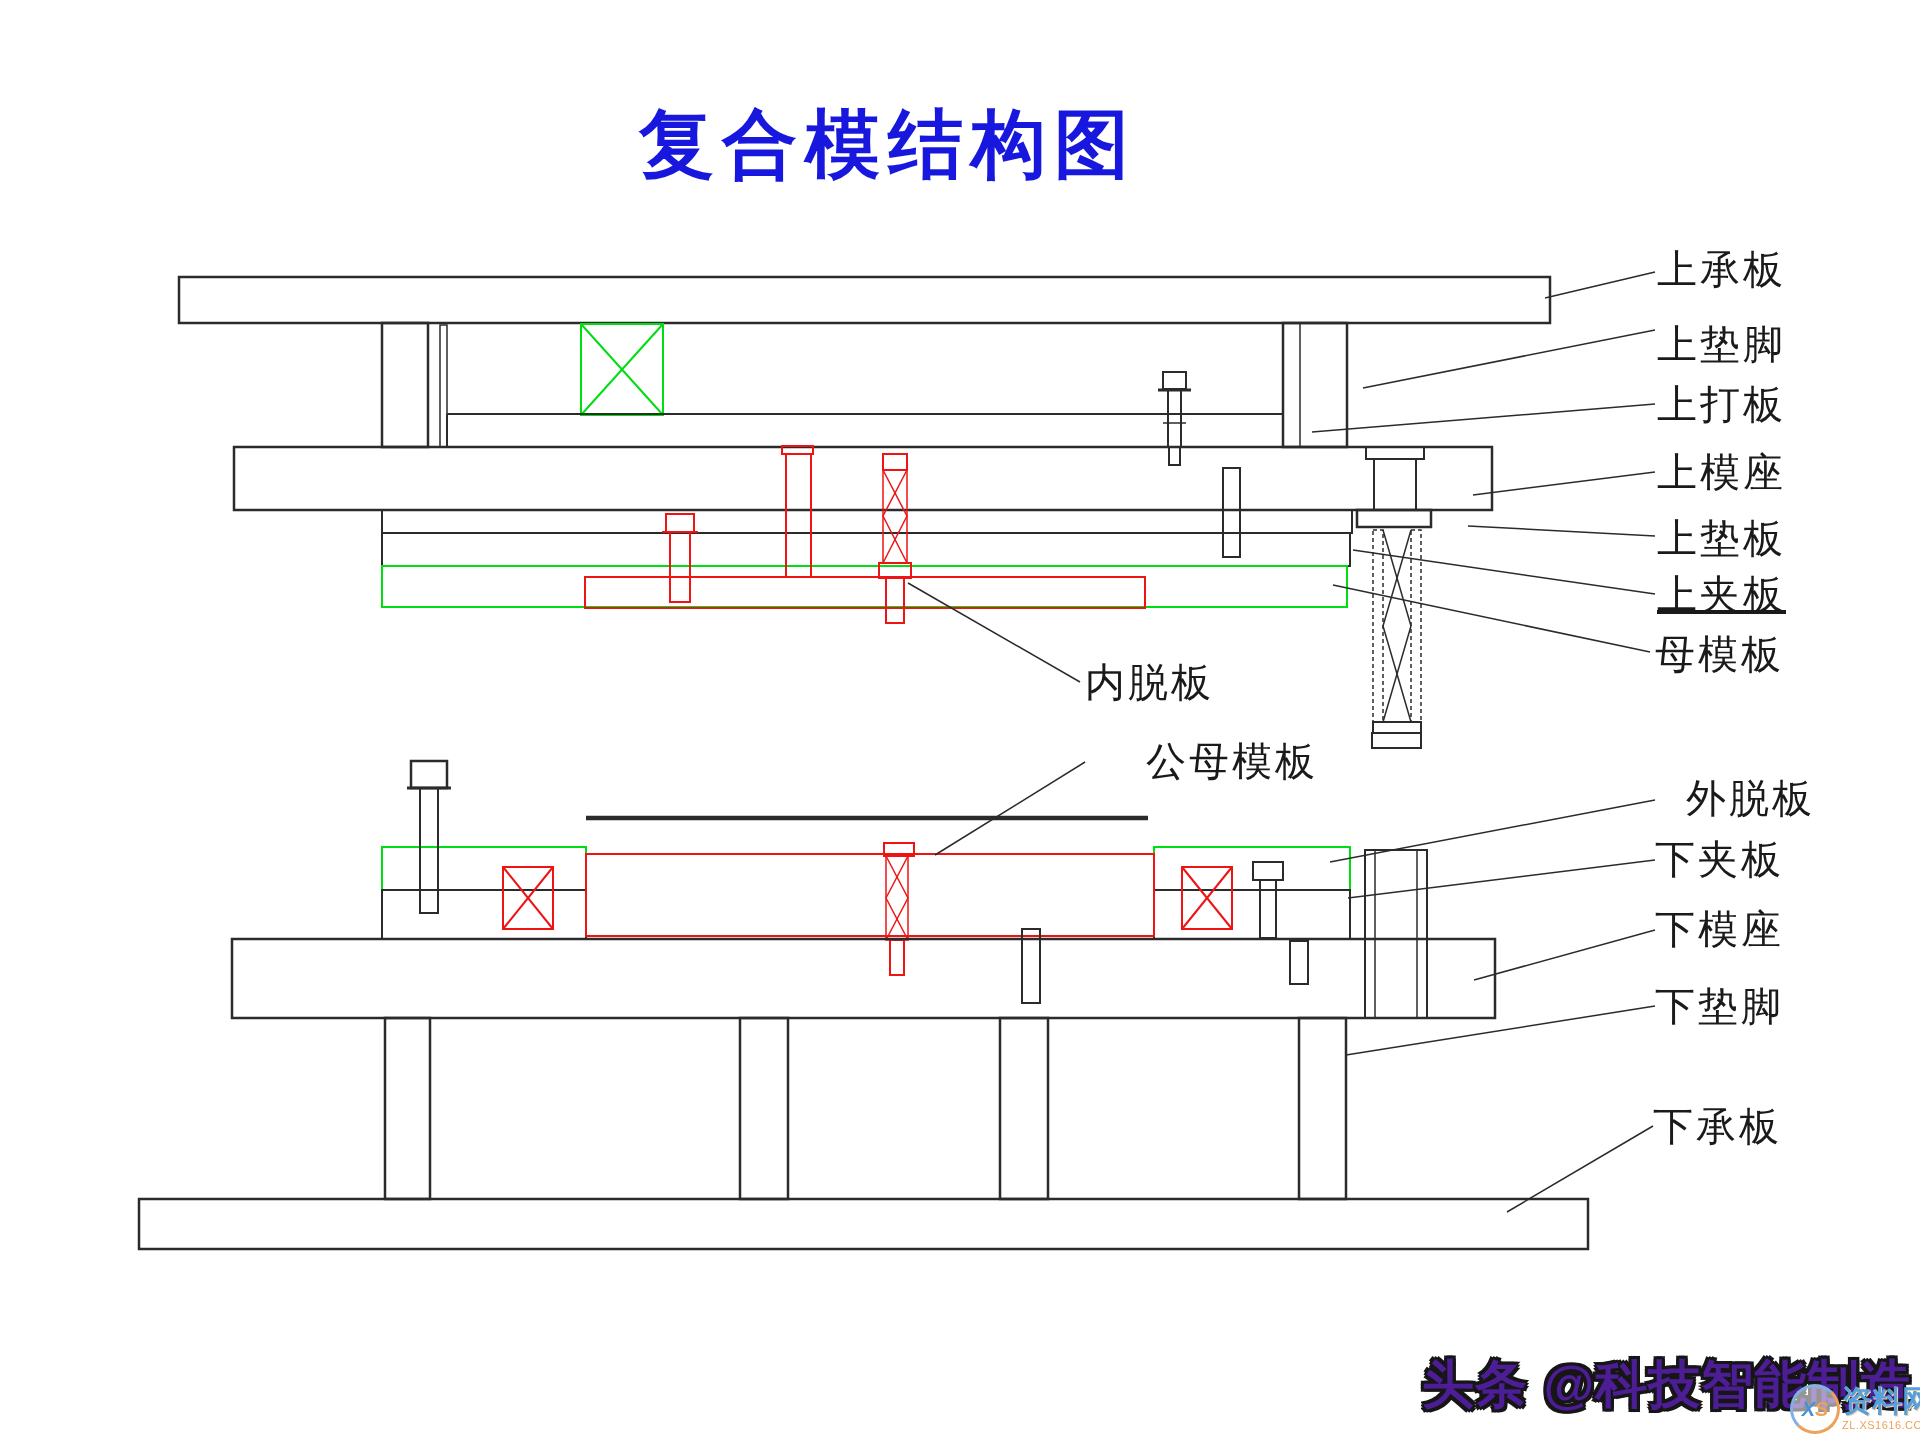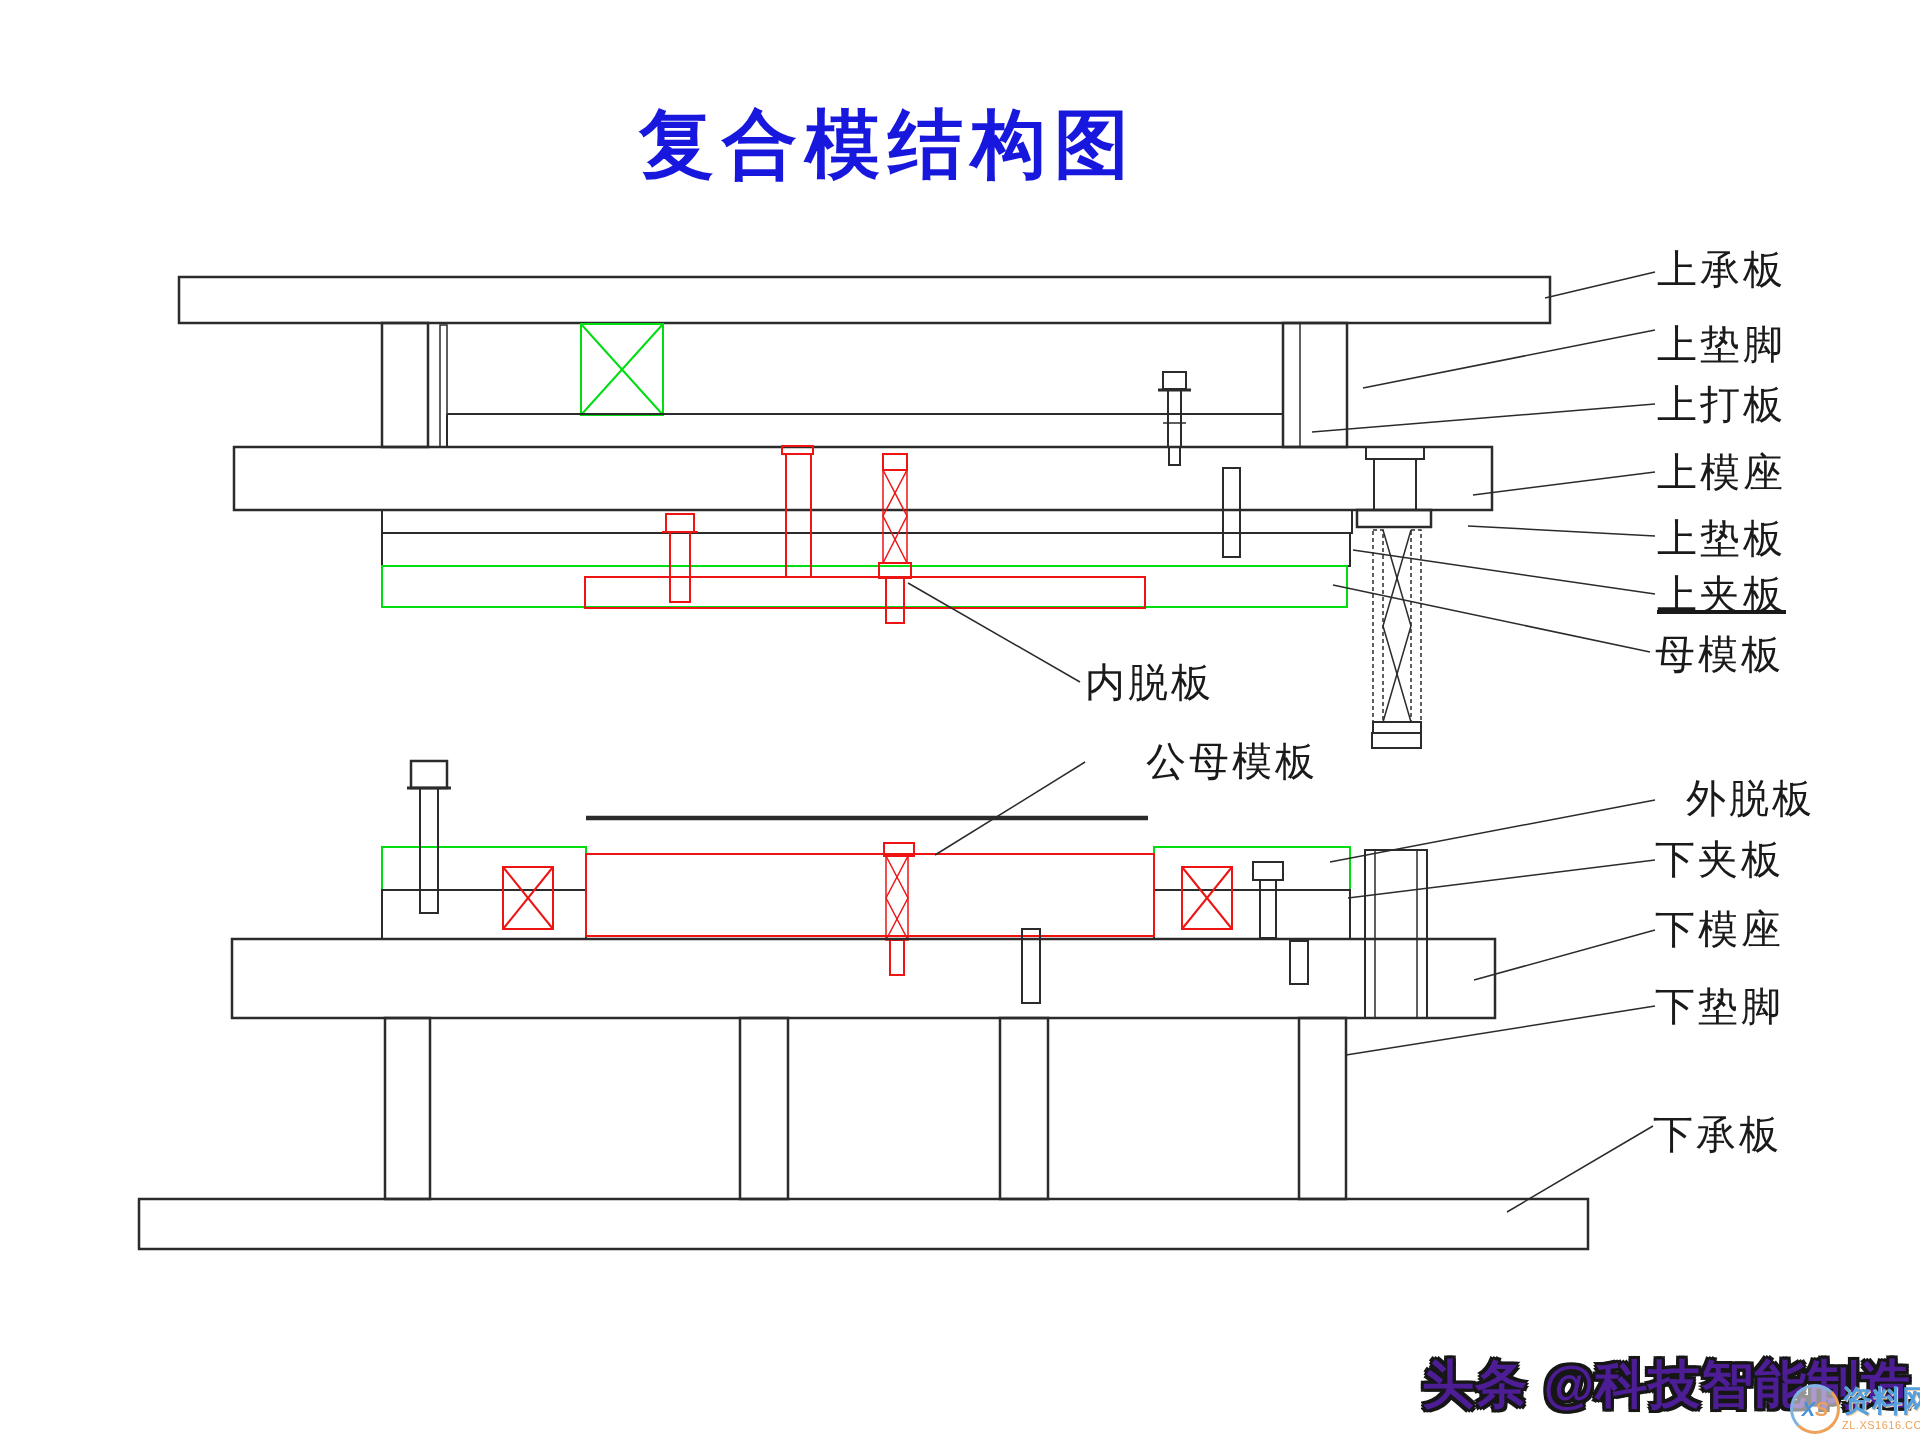--- a/index.html
+++ b/index.html
@@ -210,21 +210,21 @@
   <div class="part-label" style="left:1657px;top:451px;">上模座</div>
   <div class="part-label" style="left:1657px;top:517px;">上垫板</div>
   <div class="part-label" style="left:1657px;top:573px;text-decoration:underline;">上夹板</div>
   <div class="part-label" style="left:1655px;top:633px;">母模板</div>
   <div class="part-label" style="left:1085px;top:661px;">内脱板</div>
   <div class="part-label" style="left:1146px;top:740px;">公母模板</div>
   <div class="part-label" style="left:1686px;top:777px;">外脱板</div>
   <div class="part-label" style="left:1655px;top:838px;">下夹板</div>
   <div class="part-label" style="left:1655px;top:908px;">下模座</div>
   <div class="part-label" style="left:1655px;top:985px;">下垫脚</div>
-  <div class="part-label" style="left:1653px;top:1105px;margin-top:8px;">下承板</div>
+  <div class="part-label" style="left:1653px;top:1105px;">下承板</div>
 
   <div class="watermark">头条 @科技智能制造</div>
 
   <div class="site-logo">
     <div class="logo-circle">
         <span>X</span>
         <span class="s2">S</span>
       </div>
     <div class="logo-text-col">
       <div class="logo-name">资料网</div>

